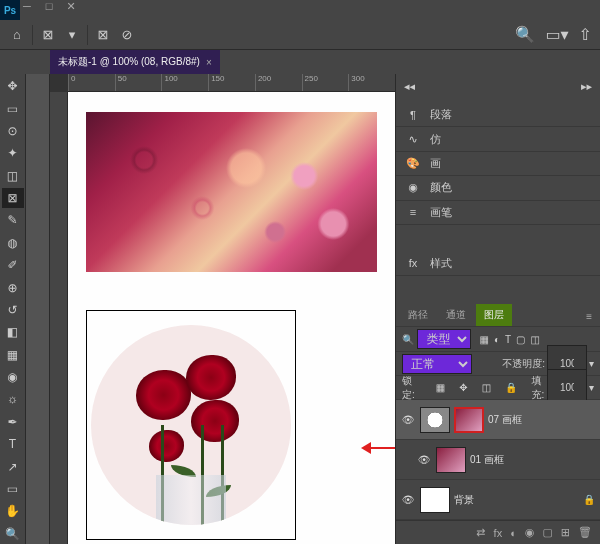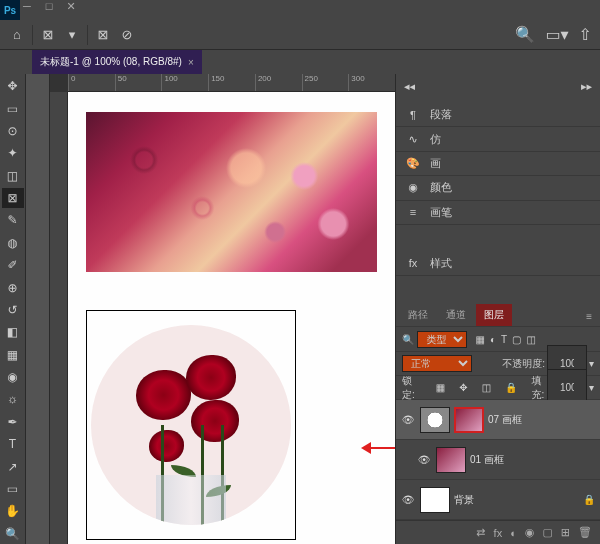--- a/index.html
+++ b/index.html
@@ -7,21 +7,21 @@
 .title-bar{height:20px;background:#454545;display:flex;color:#d0d0d0;font-size:11px}
 .app-icon{width:20px;height:20px;background:#001e36;color:#38acdf;display:flex;align-items:center;justify-content:center;font-size:10px;font-weight:bold}
 .menus{display:flex;gap:2px;margin-left:6px;flex:1}
 .menus span{padding:2px 4px;cursor:default}
 .win-btns{display:flex;gap:8px;margin-right:8px}
 .win-btns span{width:14px;text-align:center;color:#aaa}
 .toolbar{height:30px;background:#454545;border-bottom:1px solid #2a2a2a;display:flex;align-items:center;padding:0 8px;gap:6px}
 .home-icon,.tb-icon{width:18px;height:18px;display:flex;align-items:center;justify-content:center;color:#ccc;font-size:13px}
 .tb-sep{width:1px;height:20px;background:#333}
 .tb-right{margin-left:auto;display:flex;gap:10px;align-items:center;color:#ccc}
-.tab-strip{height:24px;background:#454545;display:flex;align-items:flex-end;padding-left:32px}
+.tab-strip{height:24px;background:#454545;display:flex;align-items:flex-end;padding-left:50px}
 .doc-tab{background:#301f52;color:#eee;font-size:10px;padding:5px 8px;display:flex;align-items:center;gap:6px}
 .doc-tab .x{color:#aaa}
 .main{display:flex;height:470px}
 .left-tools{width:26px;background:#454545;display:flex;flex-direction:column;align-items:center;gap:2px;padding-top:2px;border-right:1px solid #2a2a2a}
 .left-tools div{width:22px;height:22px;display:flex;align-items:center;justify-content:center;color:#ccc;font-size:12px}
 .left-tools2{width:24px;background:#535353;border-right:1px solid #2a2a2a}
 .canvas-area{flex:1;background:#333;position:relative;overflow:hidden}
 .ruler-h{position:absolute;top:0;left:18px;right:0;height:18px;background:#454545;border-bottom:1px solid #2a2a2a;display:flex;font-size:8px;color:#aaa}
 .ruler-h span{width:50px;border-left:1px solid #666;padding-left:2px}
 .ruler-v{position:absolute;top:18px;left:0;width:18px;bottom:0;background:#454545;border-right:1px solid #2a2a2a}
@@ -43,25 +43,25 @@
 .arrow{position:absolute;top:355px;left:295px;width:75px;height:2px;background:#e02020}
 .arrow::before{content:"";position:absolute;left:-8px;top:-5px;border:6px solid transparent;border-right:10px solid #e02020}
 .right-pane{width:205px;background:#454545;display:flex;flex-direction:column;border-left:1px solid #2a2a2a}
 .rp-tools{height:30px;display:flex;justify-content:space-between;padding:6px 8px;color:#ccc;font-size:11px}
 .rp-row{height:26px;display:flex;align-items:center;padding:0 8px;gap:8px;color:#ccc;font-size:11px;border-bottom:1px solid #383838}
 .rp-row .ico{width:18px;height:18px;display:flex;align-items:center;justify-content:center}
 .rp-spacer{height:28px}
 .layers-panel{flex:1;background:#454545;display:flex;flex-direction:column}
 .lp-tabs{height:24px;display:flex;align-items:flex-end;font-size:10px;color:#aaa;padding-left:4px;gap:2px}
 .lp-tabs span{padding:4px 8px}
-.lp-tabs .act{background:#7f1d1d;color:#eee}
+.lp-tabs .act{background:#4d7c0f;color:#eee}
 .lp-close{margin-left:auto;padding-right:6px}
 .lp-bar1{height:26px;background:#454545;display:flex;align-items:center;padding:0 6px;gap:4px;font-size:10px;color:#ccc;border-top:1px solid #393939;border-bottom:1px solid #393939}
 .lp-search{display:flex;align-items:center;gap:3px}
-.lp-sel{background:#c2410c;border:1px solid #222;color:#ccc;font-size:10px;padding:1px 4px}
+.lp-sel{background:#6d28d9;border:1px solid #222;color:#ccc;font-size:12px;padding:1px 4px}
 .lp-icons{display:flex;gap:5px;margin-left:4px;font-size:10px}
 .lp-bar2,.lp-bar3{height:24px;display:flex;align-items:center;padding:0 6px;gap:14px;font-size:10px;color:#ccc;border-bottom:1px solid #393939}
 .opt-box{display:flex;align-items:center;gap:2px;margin-left:auto}
 .opt-box input{width:40px;background:#3a3a3a;border:1px solid #222;color:#ccc;font-size:10px;padding:12px}
 .layer-list{flex:1;background:#454545;overflow:hidden}
 .layer{height:40px;display:flex;align-items:center;padding:0 4px;gap:4px;font-size:10px;color:#ddd;border-bottom:1px solid #3a3a3a}
 .layer.sel{background:#5a5a5a}
 .eye{width:16px;text-align:center;color:#ddd}
 .thumb{width:30px;height:26px;background:#fff;border:1px solid #222}
 .thumb.t1{background:radial-gradient(circle at 50% 50%,#fff 0 40%,#888 41% 100%)}

